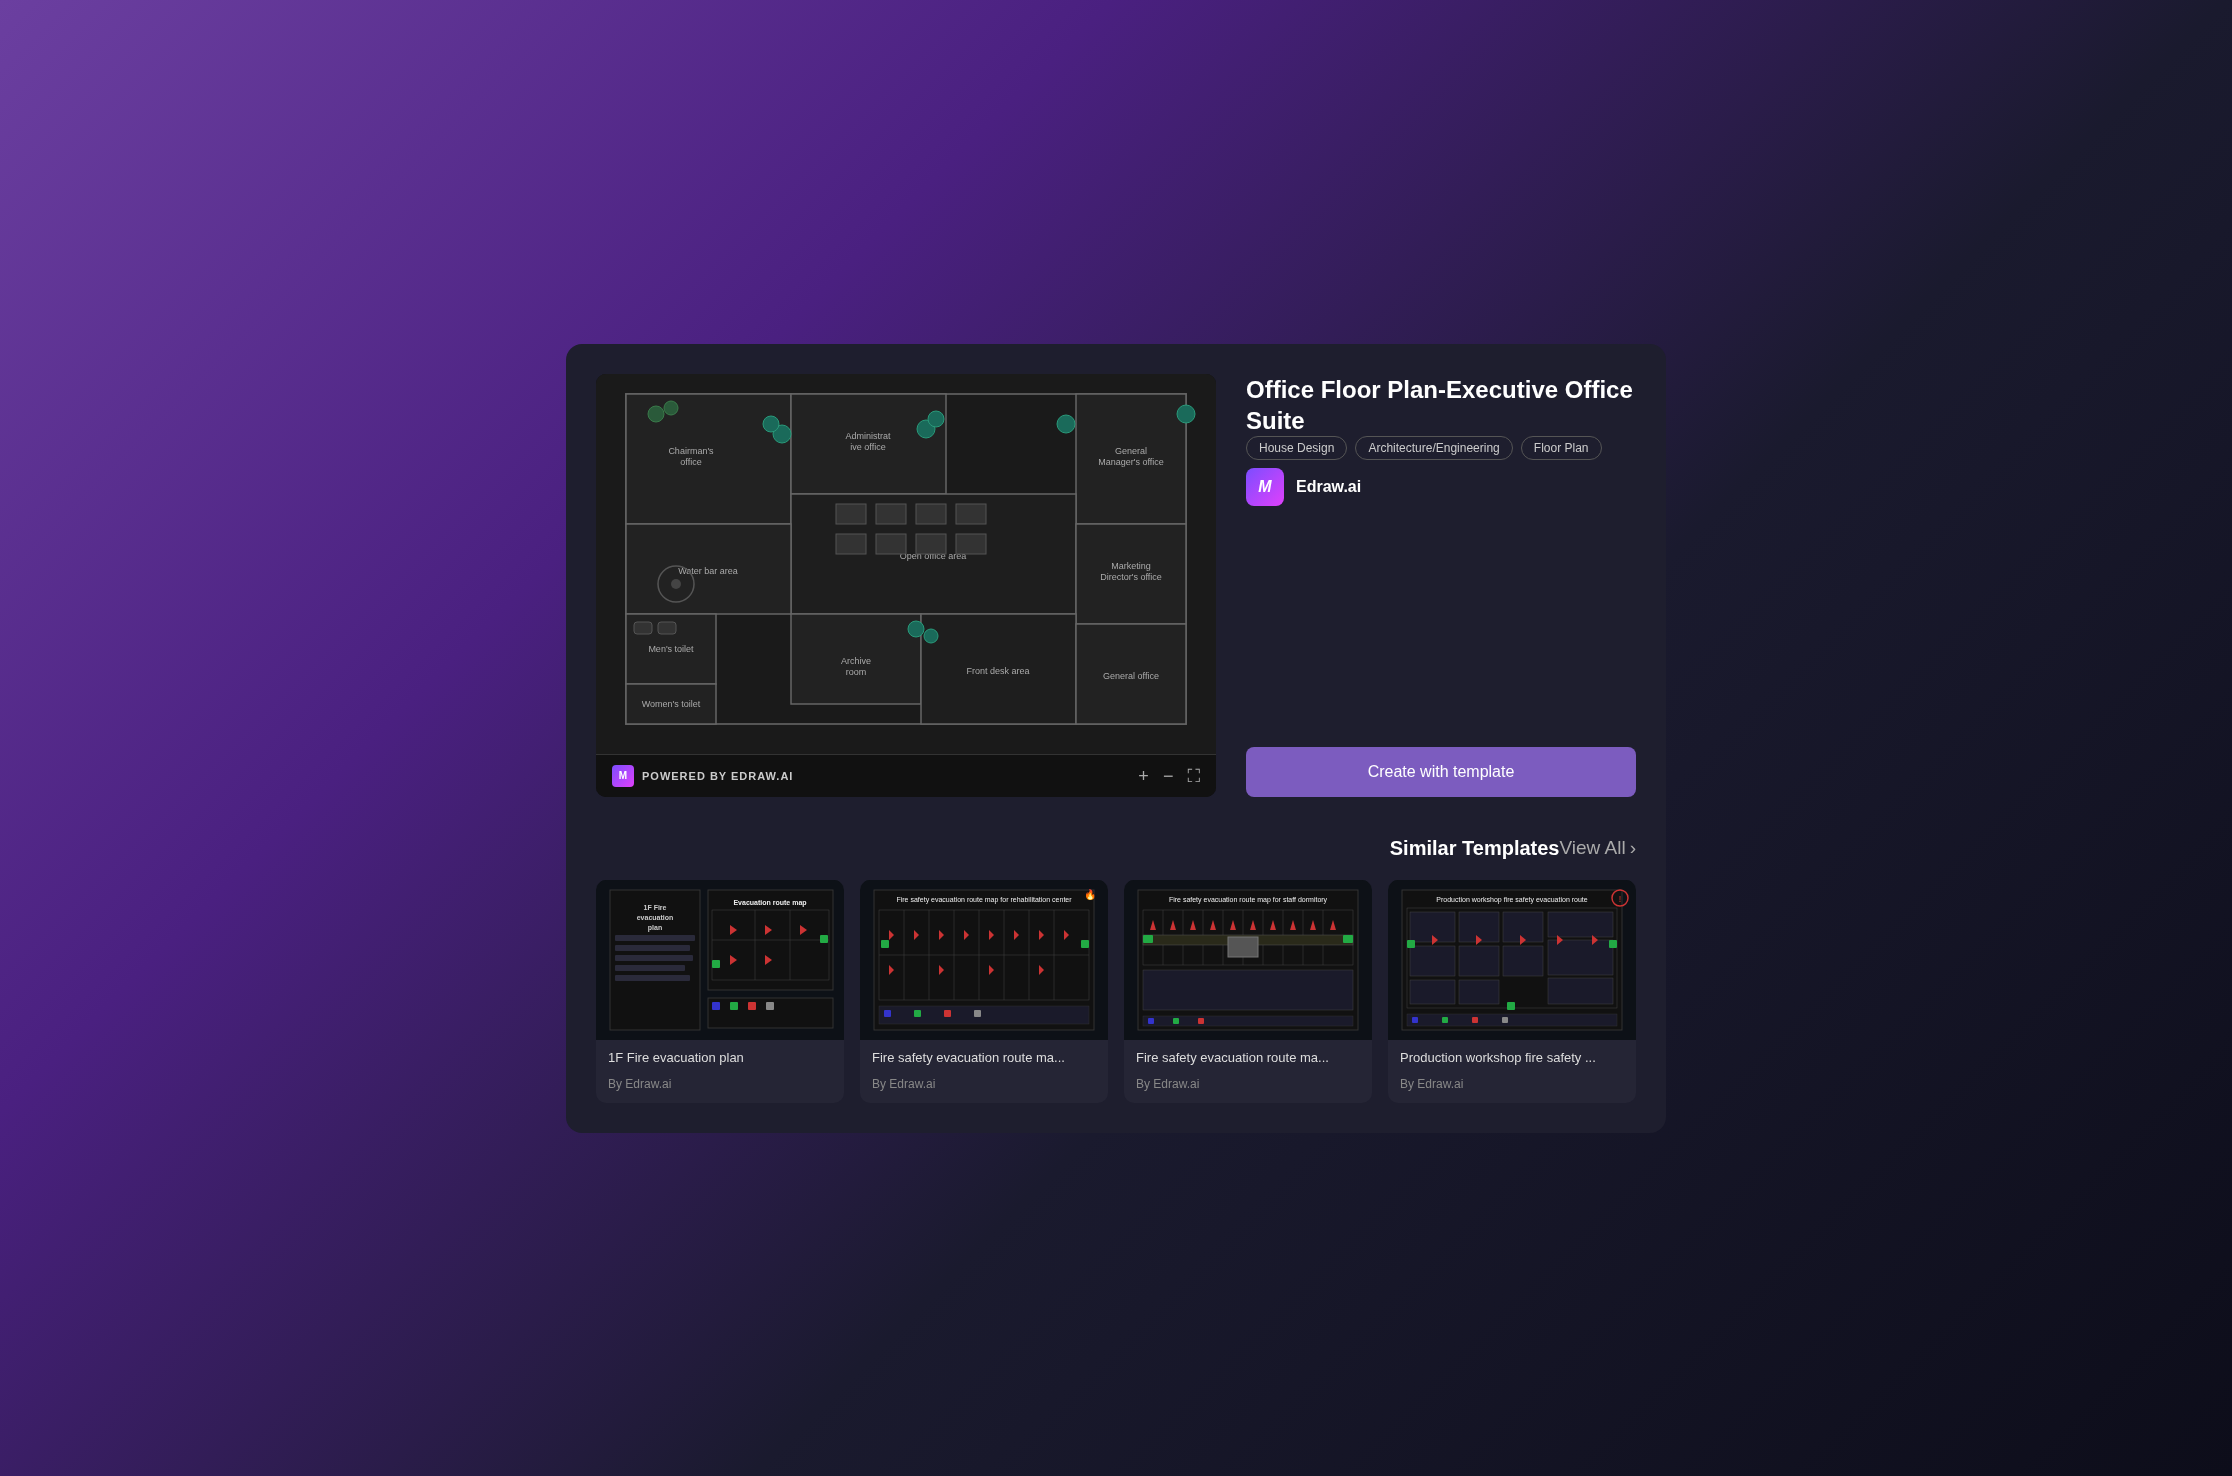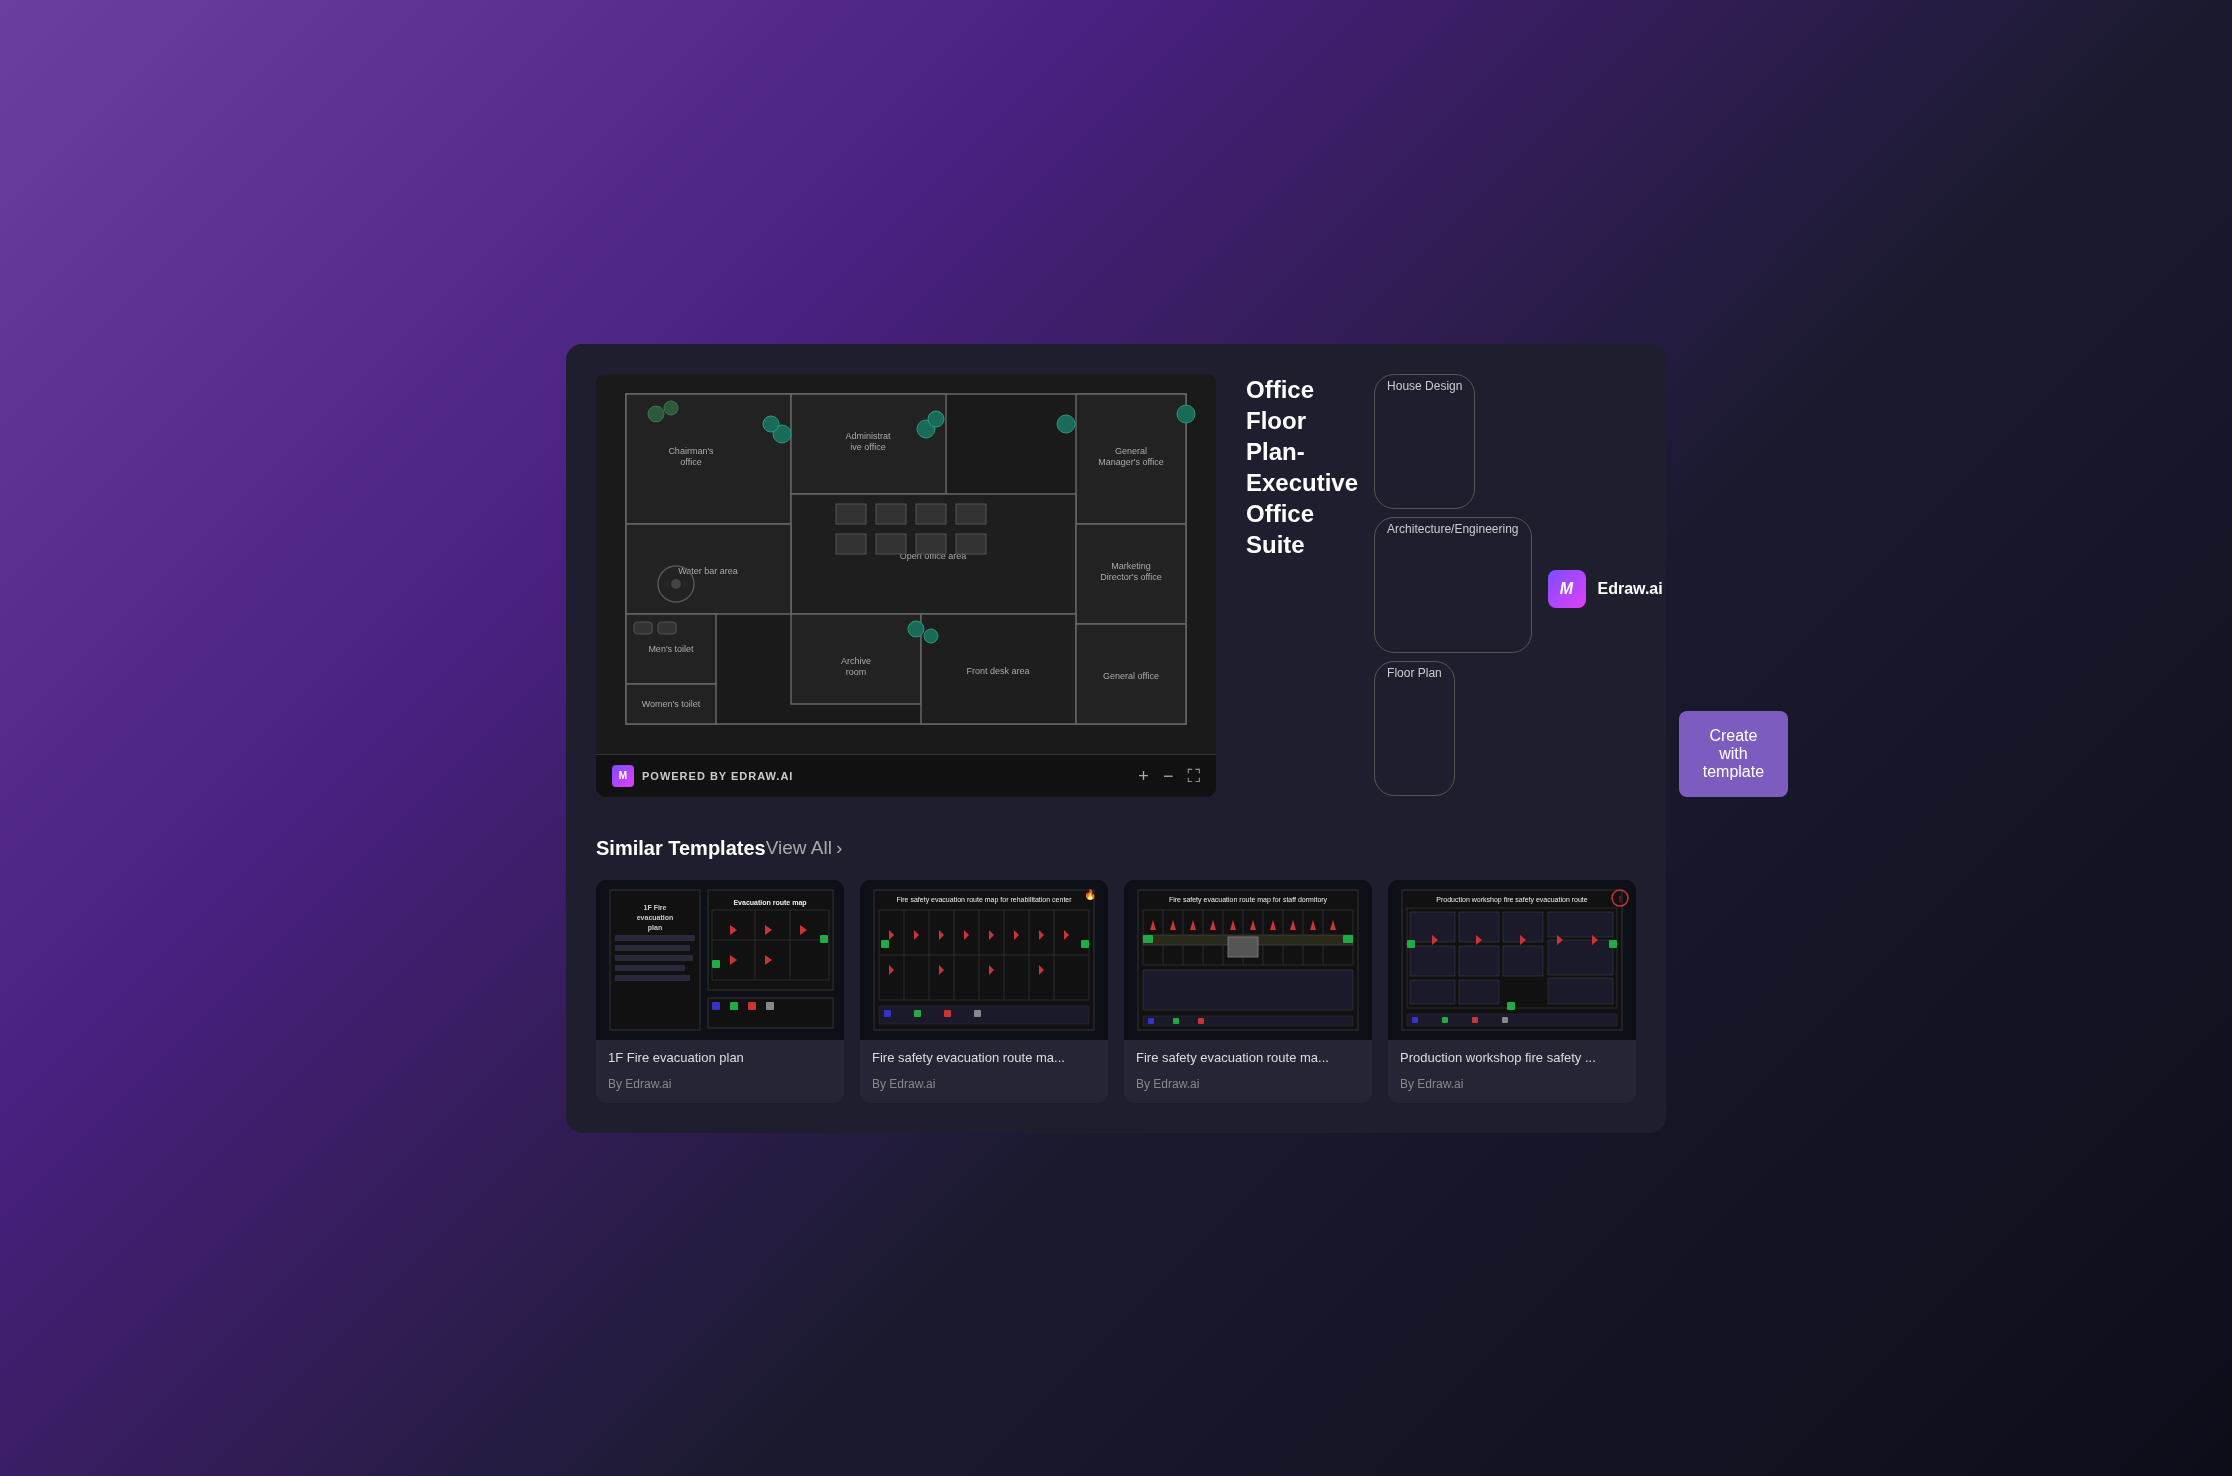--- a/index.html
+++ b/index.html
@@ -99,21 +99,21 @@
       color: #aaa;
       font-size: 18px;
       cursor: pointer;
       line-height: 1;
     }
 
     
     .info-panel {
       flex: 1;
       display: flex;
-      gap: 16px;
+      flex-direction: column;
     }
 
     .template-title {
       font-size: 24px;
       font-weight: 700;
       color: #fff;
       line-height: 1.3;
     }
 
     .tags-row {
@@ -172,21 +172,21 @@
       width: 100%;
     }
 
     
     .similar-section {
       margin-top: 10px;
     }
 
     .similar-header {
       display: flex;
-      justify-content: flex-start;
+      justify-content: flex-end;
       align-items: center;
       margin-bottom: 20px;
     }
 
     .similar-title {
       font-size: 20px;
       font-weight: 700;
       color: #fff;
     }
 

